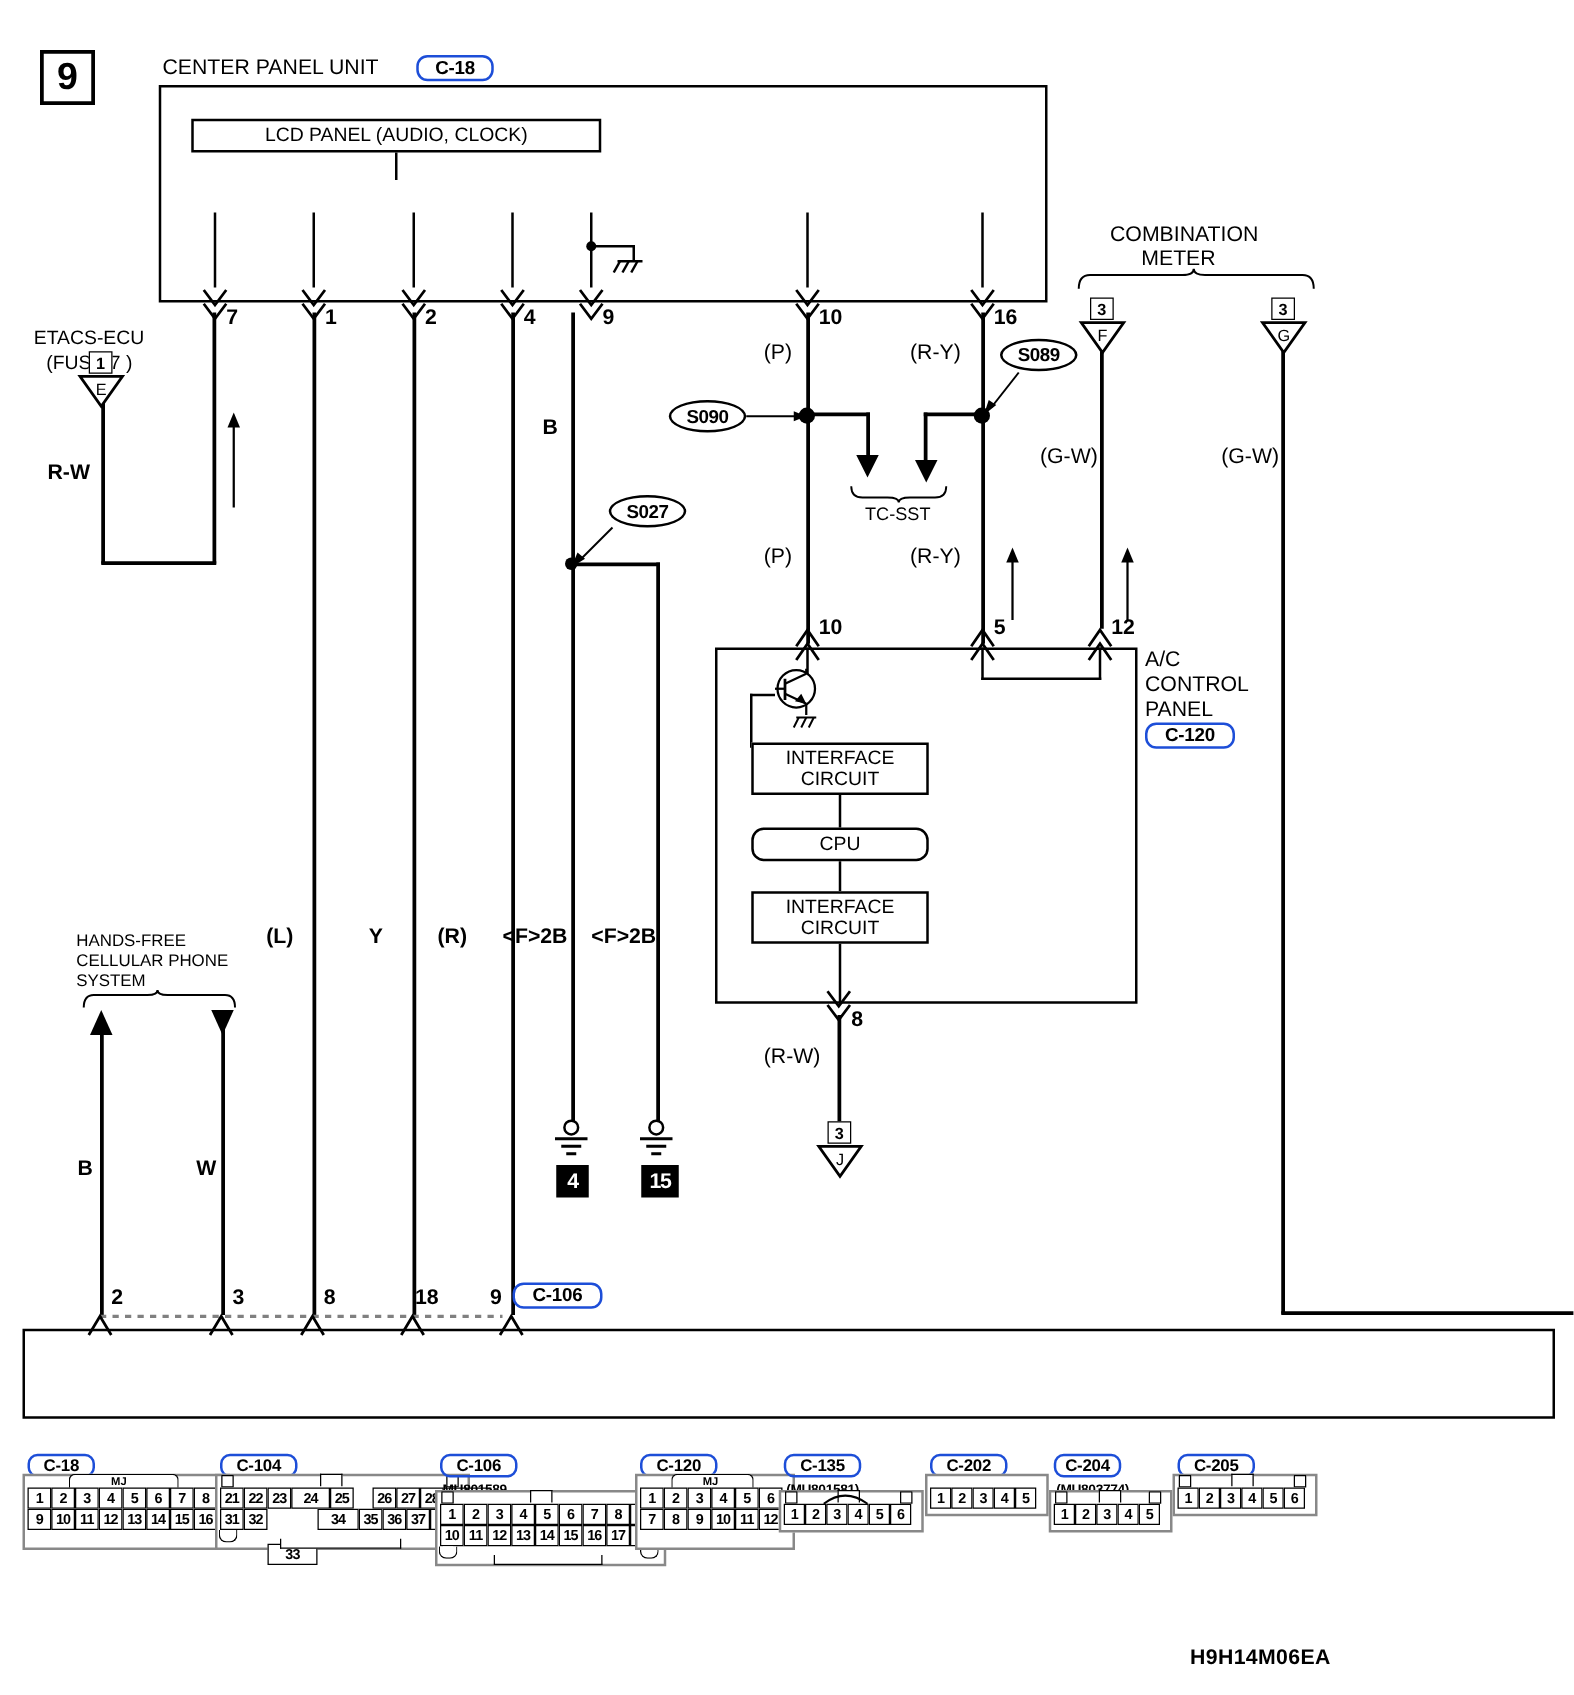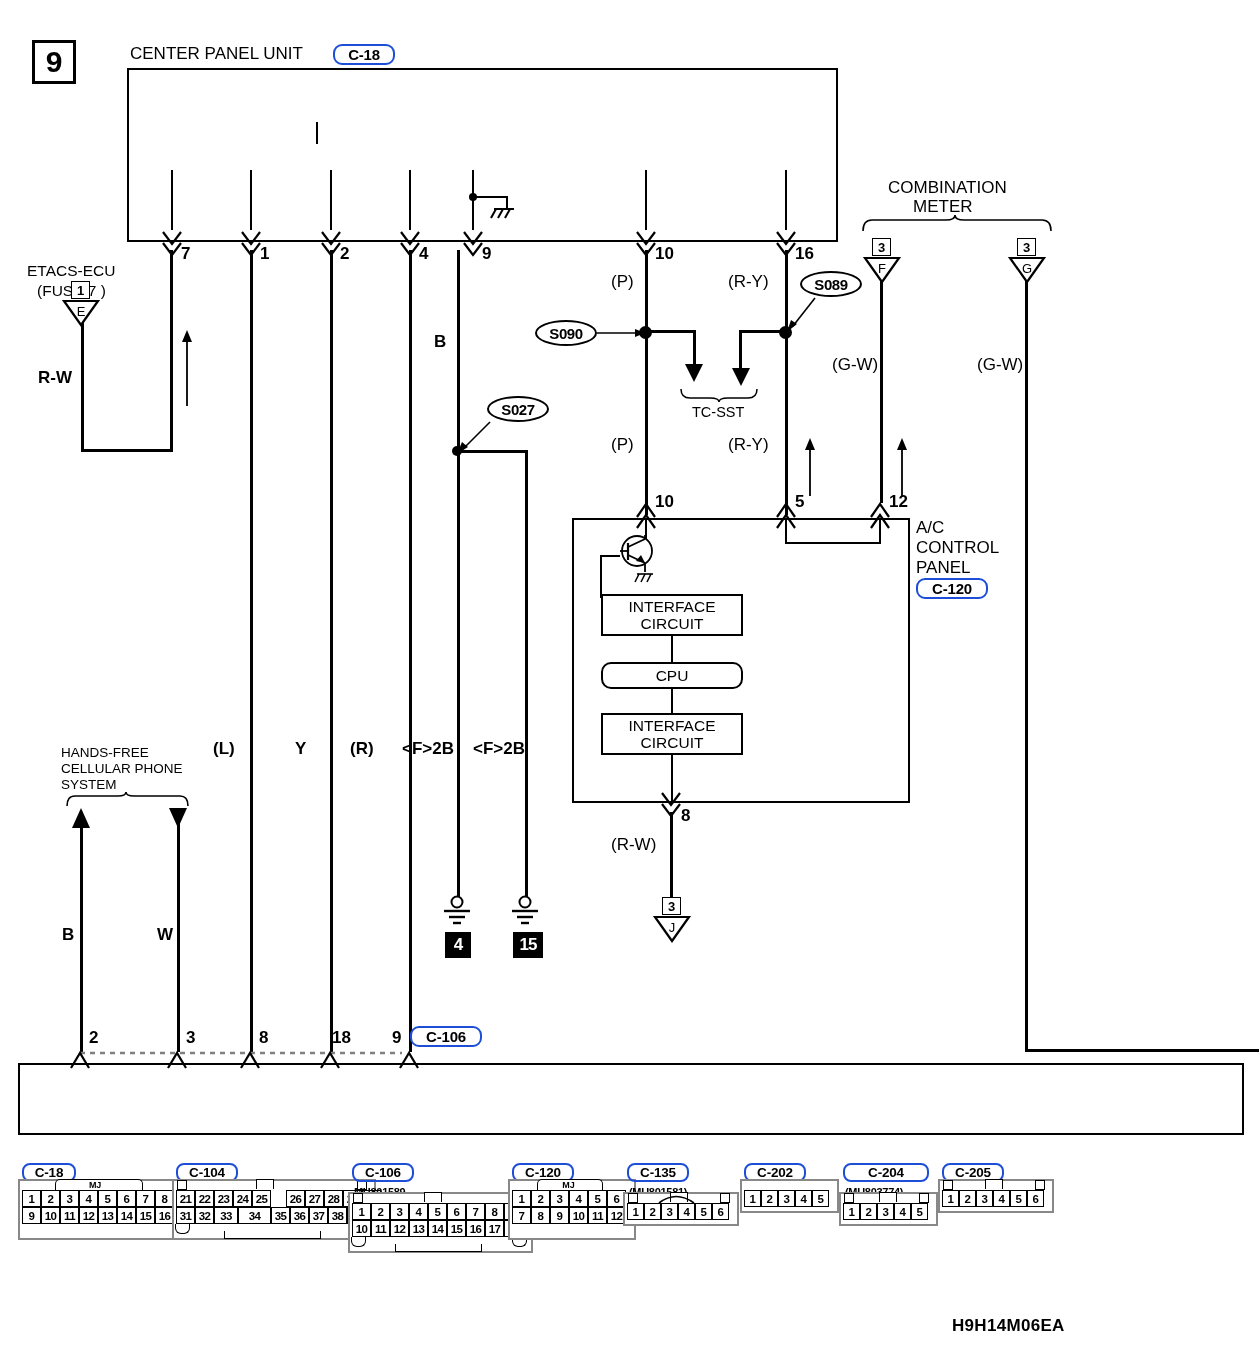--- a/index.html
+++ b/index.html
@@ -69,20 +69,21 @@
 
 <div id="page">
 
   <div class="pagebadge" style="left:32px;top:40px;width:44px;height:44px;">9</div>
 
   <div class="txt t16" style="left:130px;top:44px;">CENTER PANEL UNIT</div>
   <div class="ctag" style="left:333px;top:44px;width:62px;">C-18</div>
 
   <div class="box-out" style="left:127px;top:68px;width:711px;height:174px;"></div>
 
+  <div class="iblock" style="left:153px;top:95px;width:328px;height:27px;">LCD PANEL (AUDIO, CLOCK)</div>
 
   <div class="vl" style="left:316px;top:122px;height:22px;"></div>
 
 
   <div class="vl" style="left:171px;top:170px;height:60px;"></div>
   <div class="vl" style="left:250px;top:170px;height:60px;"></div>
   <div class="vl" style="left:330px;top:170px;height:60px;"></div>
   <div class="vl" style="left:409px;top:170px;height:60px;"></div>
   <div class="vl" style="left:472px;top:170px;height:60px;"></div>
   <div class="vl" style="left:645px;top:170px;height:60px;"></div>
@@ -404,32 +405,32 @@
       <div class="ctag sm" style="left: 176px; top: 1163px; width: 62px;">C-104</div>
       <div class="shellbox" style="left: 172px; top: 1179px; width: 204px; height: 61px;"></div>
       <div style="position: absolute; left: 255.8px; top: 1179px; width: 16px; height: 9px; border-top: 1.6px solid rgb(0, 0, 0); border-right: 1.6px solid rgb(0, 0, 0); border-bottom: none; border-left: 1.6px solid rgb(0, 0, 0); border-image: initial; background: rgb(255, 255, 255);"></div>
       <div style="position: absolute; left: 177px; top: 1180px; width: 8px; height: 8px; border: 1.5px solid rgb(0, 0, 0); background: rgb(255, 255, 255);"></div>
       <div style="position: absolute; left: 357px; top: 1180px; width: 8px; height: 8px; border: 1.5px solid rgb(0, 0, 0); background: rgb(255, 255, 255);"></div>
       <div class="pinwrap" style="left: 176px; top: 1190px;">
         <div class="pinrow">
           <div class="pincell" style="width: 19px; height: 17px;">21</div>
           <div class="pincell" style="width: 19px; height: 17px;">22</div>
           <div class="pincell" style="width: 19px; height: 17px;">23</div>
-          <div class="pincell" style="width: 19px; height: 17px;">24</div>
+          <div class="pincell" style="width: 31px; height: 17px;">24</div>
           <div class="pincell" style="width: 19px; height: 17px;">25</div>
           <div class="pincell" style="width: 19px; height: 17px; margin-left: 15px;">26</div>
           <div class="pincell" style="width: 19px; height: 17px;">27</div>
           <div class="pincell" style="width: 19px; height: 17px;">28</div>
           <div class="pincell" style="width: 19px; height: 17px;">29</div>
           <div class="pincell" style="width: 19px; height: 17px;">30</div>
         </div>
         <div class="pinrow">
           <div class="pincell" style="width: 19px; height: 17px;">31</div>
           <div class="pincell" style="width: 19px; height: 17px;">32</div>
-          <div class="pincell" style="width: 24px; height: 17px;">33</div>
+          <div class="pincell" style="width: 40px; height: 17px; margin-top: 28px;">33</div>
           <div class="pincell" style="width: 33px; height: 17px;">34</div>
           <div class="pincell" style="width: 19px; height: 17px;">35</div>
           <div class="pincell" style="width: 19px; height: 17px;">36</div>
           <div class="pincell" style="width: 19px; height: 17px;">37</div>
           <div class="pincell" style="width: 19px; height: 17px;">38</div>
           <div class="pincell" style="width: 19px; height: 17px;">39</div>
           <div class="pincell" style="width: 19px; height: 17px;">40</div>
         </div>
       </div>
       <div style="position: absolute; left: 175px; top: 1224px; width: 13px; height: 9px; border-top: none; border-right: 1.6px solid rgb(0, 0, 0); border-bottom: 1.6px solid rgb(0, 0, 0); border-left: 1.6px solid rgb(0, 0, 0); border-image: initial; border-radius: 0px 0px 6px 6px; background: rgb(255, 255, 255);"></div>
@@ -513,21 +514,21 @@
       <div class="shellbox" style="left: 740px; top: 1179px; width: 99px; height: 34px;"></div>
       <div class="pinwrap" style="left: 744px; top: 1190px;">
         <div class="pinrow">
           <div class="pincell" style="width: 17px; height: 17px;">1</div>
           <div class="pincell" style="width: 17px; height: 17px;">2</div>
           <div class="pincell" style="width: 17px; height: 17px;">3</div>
           <div class="pincell" style="width: 17px; height: 17px;">4</div>
           <div class="pincell" style="width: 17px; height: 17px;">5</div>
         </div>
       </div>
-      <div class="ctag sm" style="left: 843px; top: 1163px; width: 86px;">C-204</div>
+      <div class="ctag sm" style="left: 843px; top: 1163px; width: 54px;">C-204</div>
       <div class="txt t11 cond" style="left: 845px; top: 1186px;">(MU803774)</div>
       <div class="shellbox" style="left: 839px; top: 1192px; width: 99px; height: 34px;"></div>
       <div style="position: absolute; left: 878.7px; top: 1192px; width: 16px; height: 9px; border-top: 1.6px solid rgb(0, 0, 0); border-right: 1.6px solid rgb(0, 0, 0); border-bottom: none; border-left: 1.6px solid rgb(0, 0, 0); border-image: initial; background: rgb(255, 255, 255);"></div>
       <div style="position: absolute; left: 844px; top: 1193px; width: 8px; height: 8px; border: 1.5px solid rgb(0, 0, 0); background: rgb(255, 255, 255);"></div>
       <div style="position: absolute; left: 919px; top: 1193px; width: 8px; height: 8px; border: 1.5px solid rgb(0, 0, 0); background: rgb(255, 255, 255);"></div>
       <div class="pinwrap" style="left: 843px; top: 1203px;">
         <div class="pinrow">
           <div class="pincell" style="width: 17px; height: 17px;">1</div>
           <div class="pincell" style="width: 17px; height: 17px;">2</div>
           <div class="pincell" style="width: 17px; height: 17px;">3</div>

